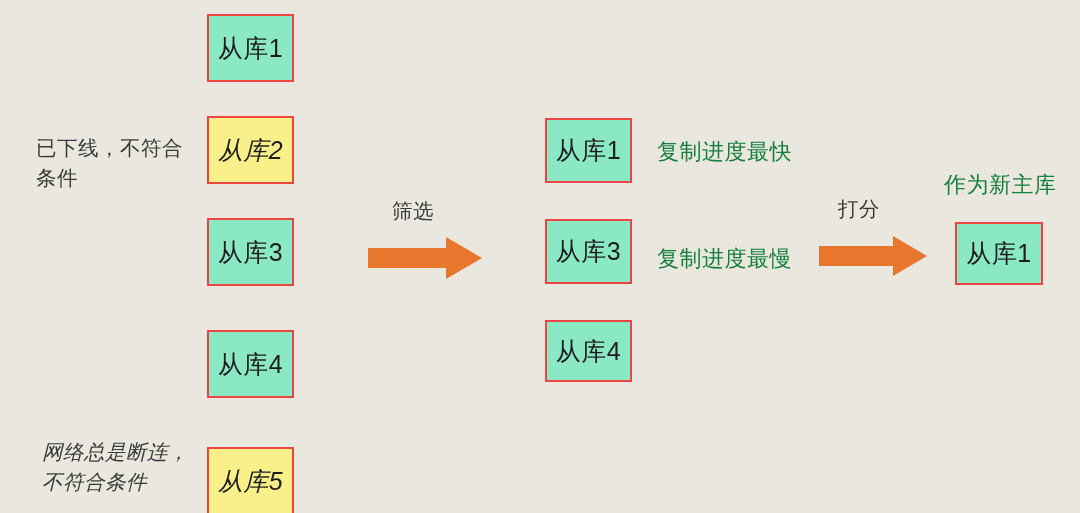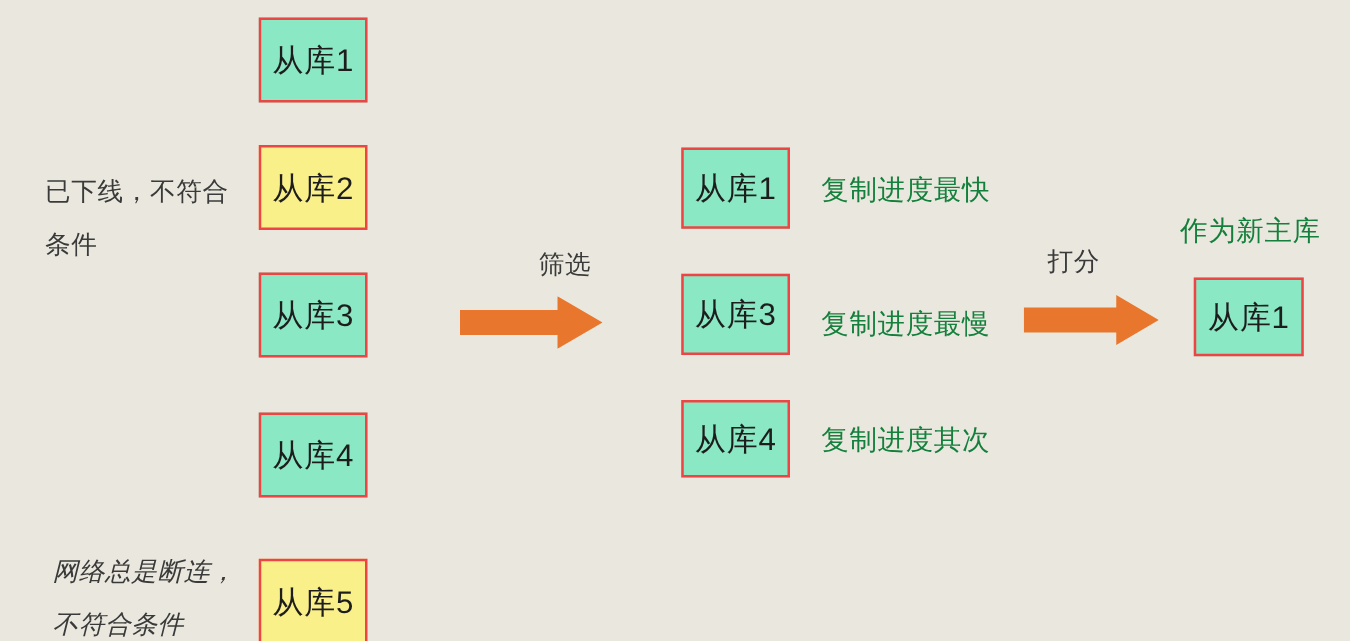--- a/index.html
+++ b/index.html
@@ -26,26 +26,26 @@
     border: 2px solid #ef4444;
     display: flex;
     align-items: center;
     justify-content: center;
     font-size: 25px;
     letter-spacing: 0.5px;
     color: #1d1d1d;
     font-family: "Liberation Sans", "DejaVu Sans", sans-serif;
   }
   .node.teal { background: #8ae8c4; }
-  .node.yellow { background: #faf089; }
+  .node.yellow { background: #faf089; font-style: italic; }
 
   .note {
     position: absolute;
     font-size: 20.5px;
-    line-height: 42px;
+    line-height: 30px;
     color: #3a3a3a;
     white-space: pre-line;
     letter-spacing: 0.5px;
   }
   .caption {
     position: absolute;
     font-size: 22px;
     line-height: 28px;
     color: #15803d;
     letter-spacing: 0.5px;
@@ -87,42 +87,41 @@
   <div class="node yellow" style="left:207px; top:447px; width:87px; height:68px;">
     <span>从库5</span>
   </div>
 
   <div class="note" style="left:36px; top:133px; width:165px;">已下线，不符合
 条件</div>
 
   <div class="note" style="left:42px; top:437px; width:170px;font-style:italic;">网络总是断连，
 不符合条件</div>
 
-  <div class="arrow-label" style="left:392px; top:197px;margin-left:39px;">筛选</div>
+  <div class="arrow-label" style="left:392px; top:197px;">筛选</div>
 
   <div class="arrow" style="left:368px; top:237px;">
     <svg width="114" height="42" viewBox="0 0 114 42" aria-hidden="true">
       <polygon points="0,11 78,11 78,0 114,21 78,42 78,31 0,31" fill="#e8762c"></polygon>
     </svg>
   </div>
 
   <div class="node teal" style="left:545px; top:118px; width:87px; height:65px;">
     <span>从库1</span>
   </div>
   <div class="caption" style="left:657px; top:138px;">复制进度最快</div>
 
   <div class="node teal" style="left:545px; top:219px; width:87px; height:65px;">
     <span>从库3</span>
   </div>
   <div class="caption" style="left:657px; top:245px;">复制进度最慢</div>
 
   <div class="node teal" style="left:545px; top:320px; width:87px; height:62px;">
     <span>从库4</span>
   </div>
-  <div class="caption" style="left:657px; top:338px;">复制进度其次</div>
 
   <div class="arrow-label" style="left:838px; top:195px;">打分</div>
 
   <div class="arrow" style="left:819px; top:236px;">
     <svg width="108" height="40" viewBox="0 0 108 40" aria-hidden="true">
       <polygon points="0,10 74,10 74,0 108,20 74,40 74,30 0,30" fill="#e8762c"></polygon>
     </svg>
   </div>
 
   <div class="caption" style="left:944px; top:171px;">作为新主库</div>

